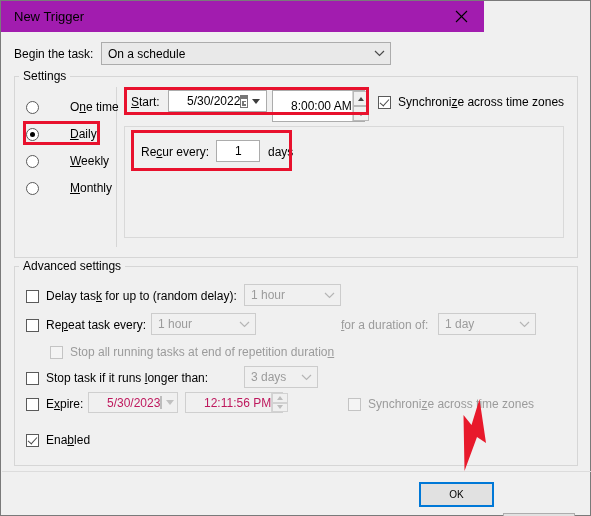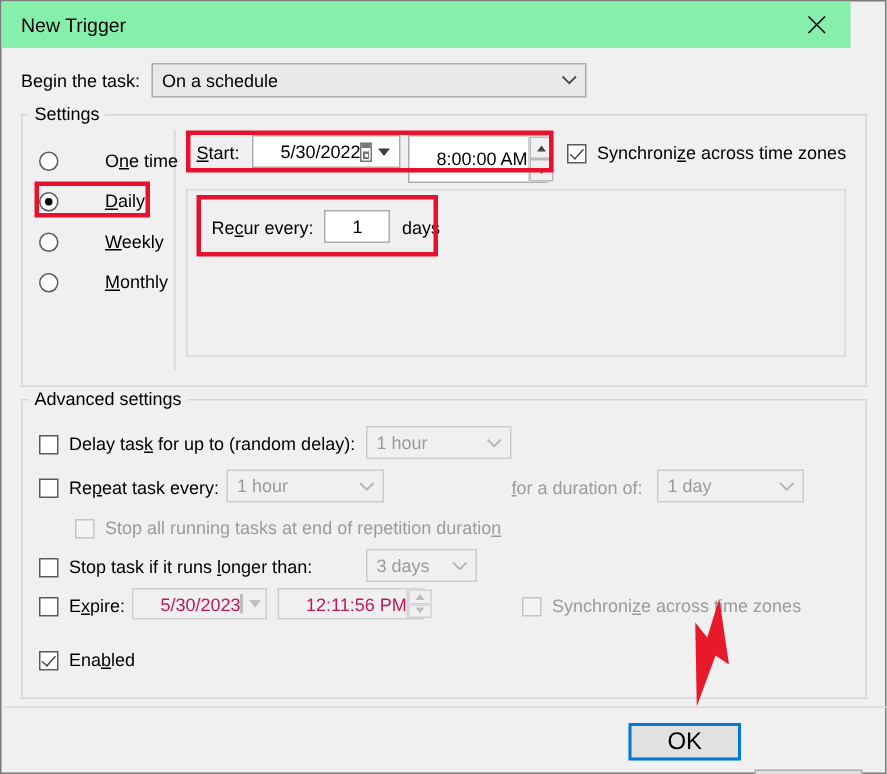--- a/index.html
+++ b/index.html
@@ -21,23 +21,23 @@
     width: 591px;
     height: 516px;
     background: #f0f0f0;
     border: 1px solid #7a7a7a;
     box-sizing: border-box;
   }
   
   .titlebar {
     position: absolute;
     left: 0; top: 0;
-    width: 566px;
+    width: 483px;
     height: 31px;
-    background: #86efac;
+    background: #a21caf;
     box-sizing: border-box;
   }
   .title-text {
     position: absolute;
     left: 13px; top: 8px;
     font-size: 13px;
     color: #000000;
     white-space: nowrap;
   }
   .close-btn {
@@ -262,21 +262,21 @@
   }
   .btn {
     position: absolute;
     height: 25px;
     background: #e1e1e1;
     border: 1px solid #adadad;
     box-sizing: border-box;
     display: flex;
     align-items: center;
     justify-content: center;
-    font-size: 16px;
+    font-size: 10px;
     cursor: default;
   }
   .btn.default {
     border: 2px solid #0078d7;
     background: #e1e1e1;
   }
   #ok-button { left: 418px; top: 481px; width: 75px; }
   #cancel-button { left: 502px; top: 481px; width: 72px; margin-top: 31px; }
 
   

